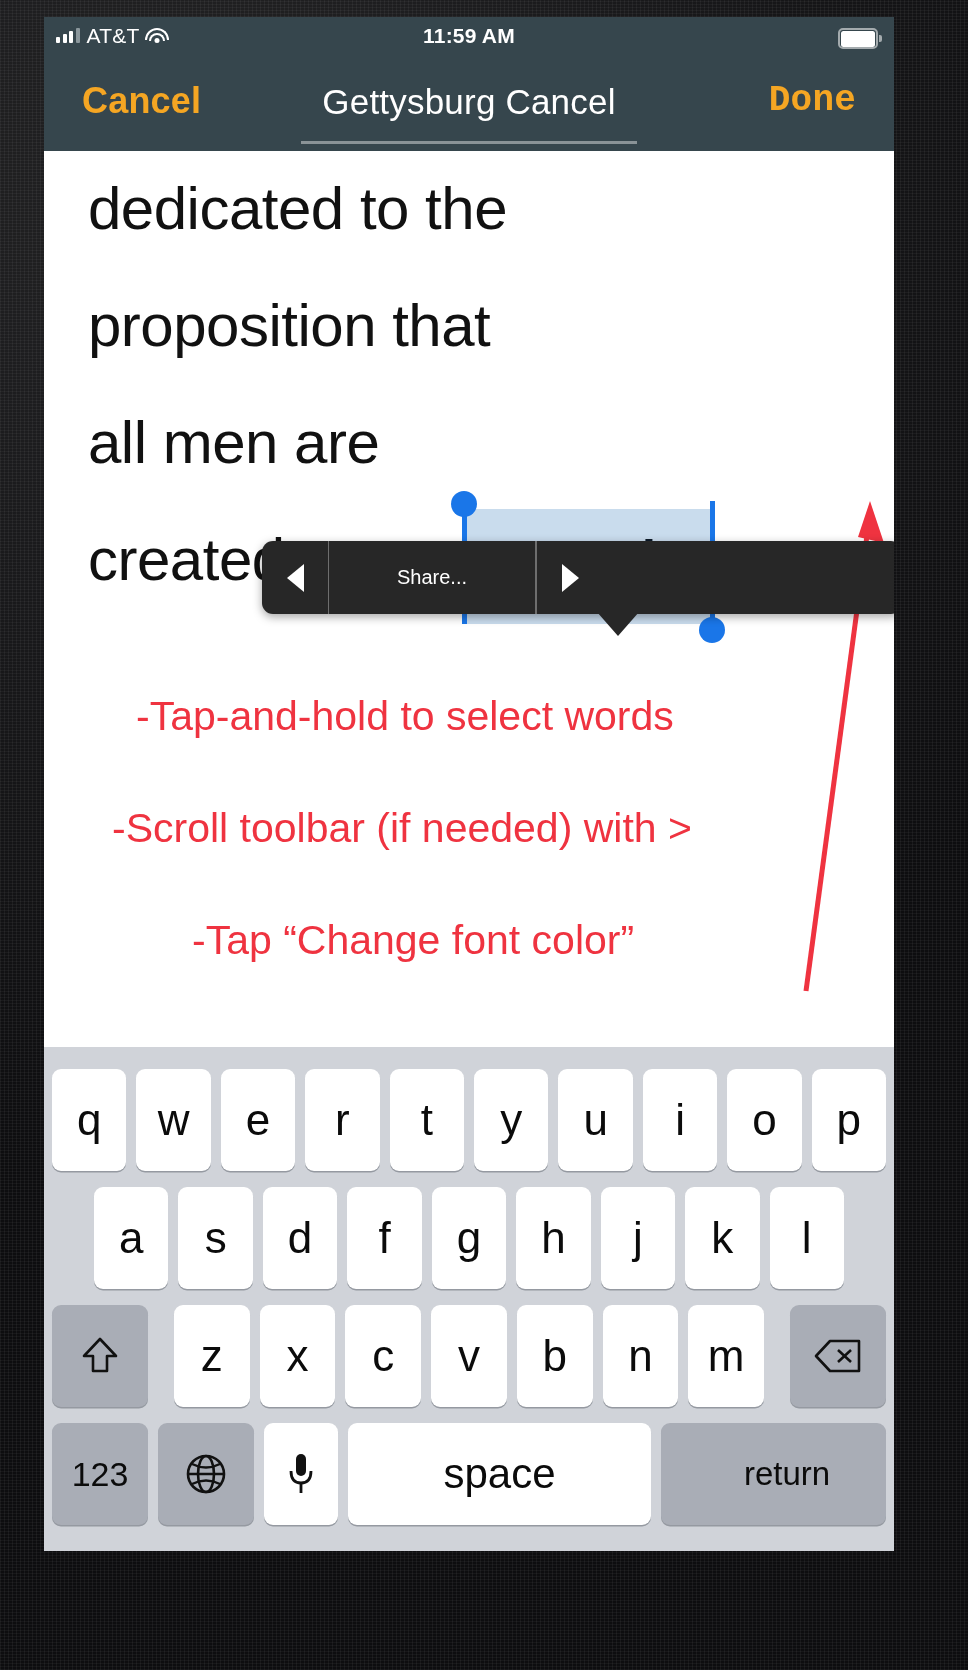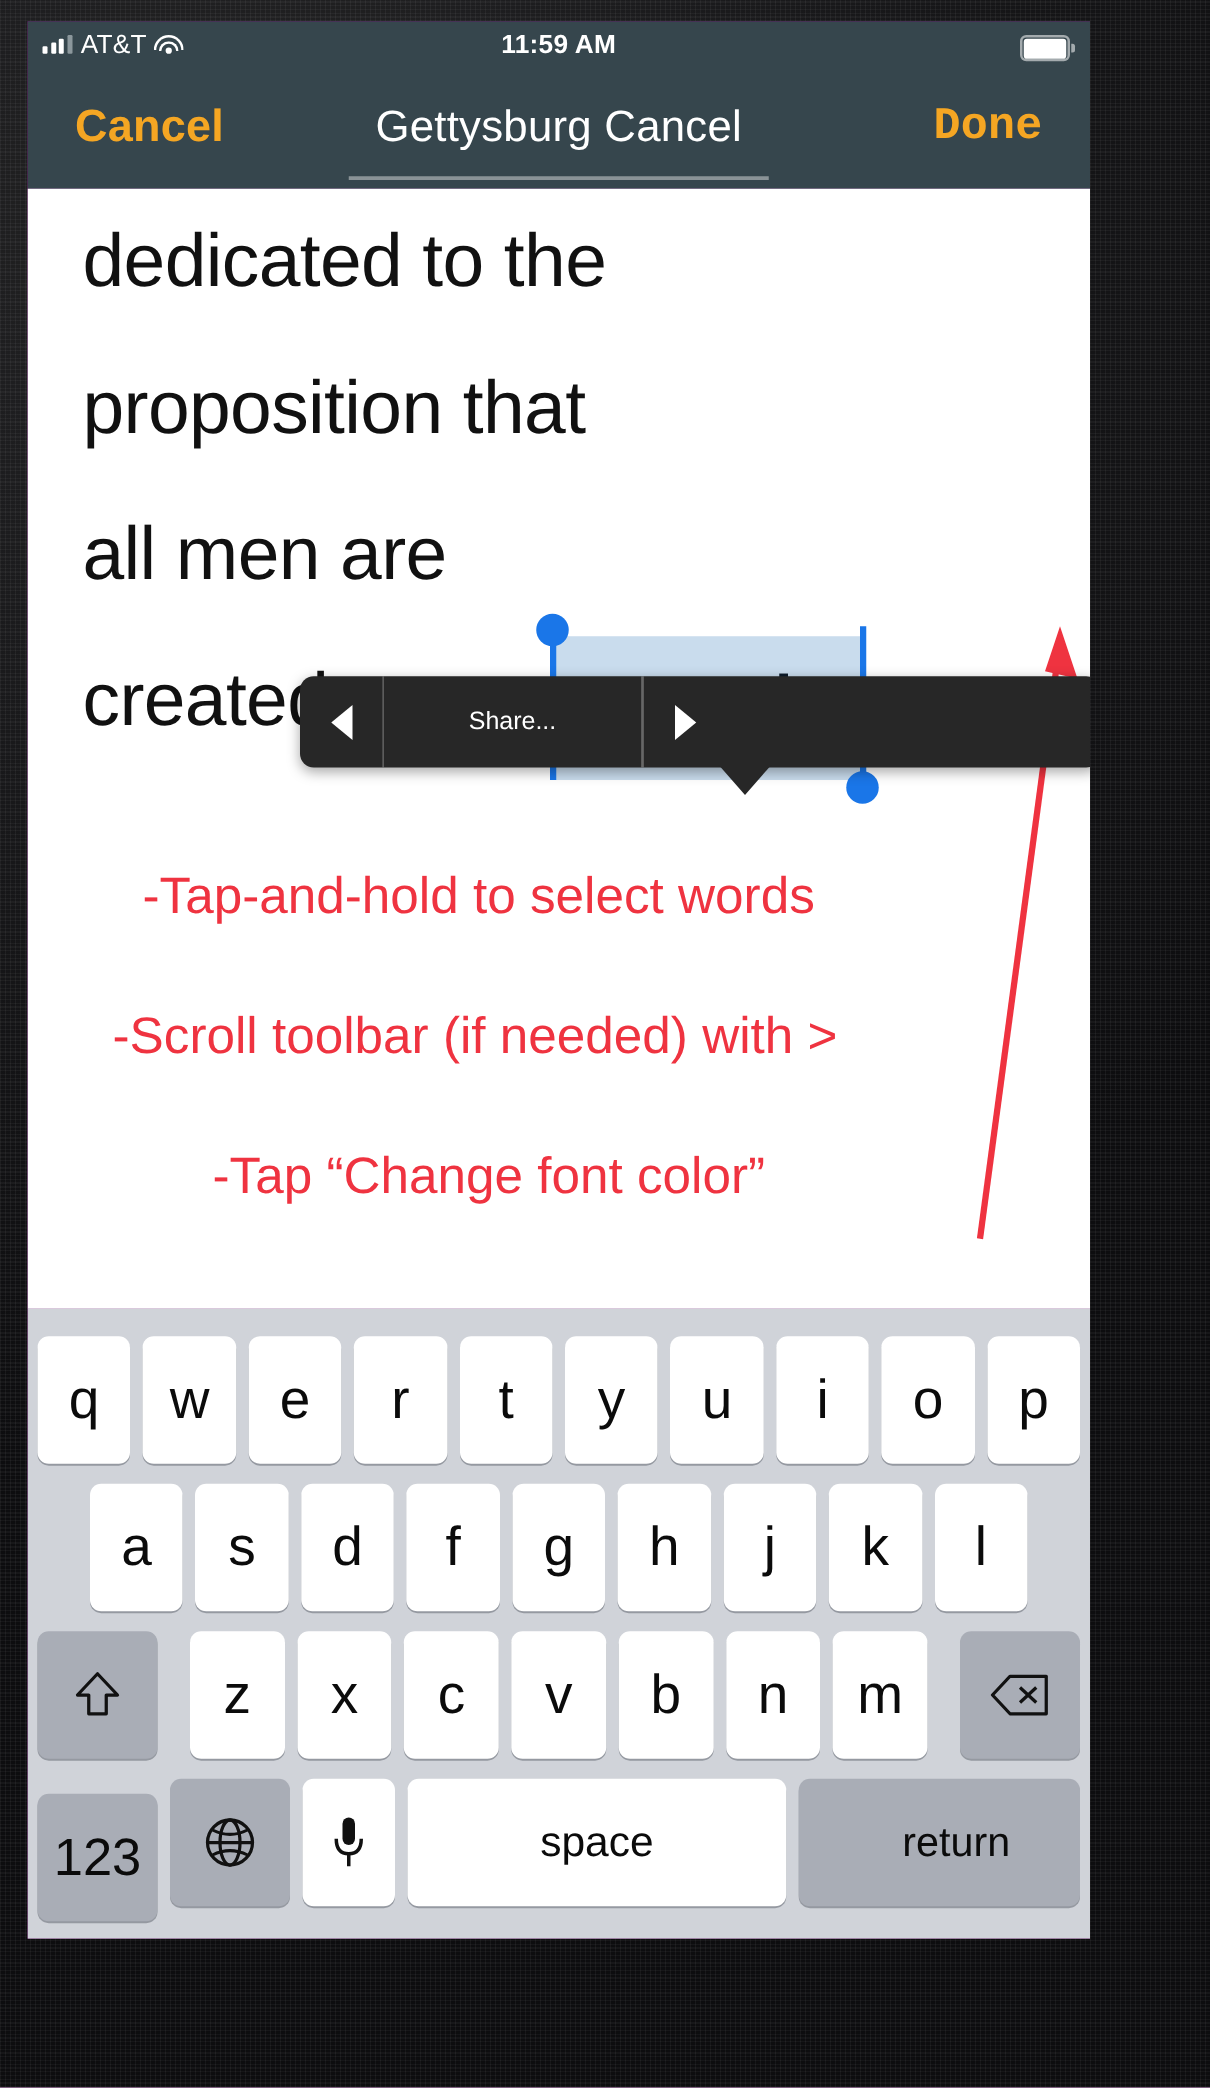--- a/index.html
+++ b/index.html
@@ -17,22 +17,22 @@
   }
   #bezel-noise{
     position:absolute;left:0;top:0;right:0;bottom:0;
     background:
       repeating-linear-gradient(0deg, rgba(255,255,255,.045) 0px, rgba(255,255,255,.045) 1px, rgba(0,0,0,0) 1px, rgba(0,0,0,0) 3px),
       repeating-linear-gradient(90deg, rgba(255,255,255,.05) 0px, rgba(255,255,255,.05) 1px, rgba(0,0,0,0) 1px, rgba(0,0,0,0) 4px),
       radial-gradient(circle at 20% 10%, #242426 0%, #0e0e10 60%);
     opacity:.95;
   }
   #screen{
-    position:absolute;left:22px;top:17px;width:850px;height:1534px;
-    background:#701a75;overflow:hidden;
+    position:absolute;left:44px;top:17px;width:850px;height:1534px;
+    background:#f9a8d4;overflow:hidden;
   }
 
   
   #status-bar{
     position:absolute;left:0;top:0;width:850px;height:43px;
     background:#36464d;color:#ffffff;
   }
   #status-left{
     position:absolute;left:12px;top:8px;display:flex;align-items:center;gap:7px;
   }
@@ -199,24 +199,24 @@
   .key{
     flex:1 1 0;height:102px;background:#ffffff;border-radius:9px;
     box-shadow:0 1.5px 0 rgba(100,105,115,.55);
     display:flex;align-items:center;justify-content:center;
     font-size:44px;color:#0b0b0b;cursor:pointer;
     user-select:none;
   }
   .key.dark{background:#a9adb6;}
   .key.fixed-shift{flex:0 0 96px;}
   .key.fixed-del{flex:0 0 96px;}
-  .key.fixed-123{flex:0 0 96px;font-size:42px;margin-top:12px;}
+  .key.fixed-123{flex:0 0 96px;font-size:34px;}
   .key.fixed-globe{flex:0 0 96px;}
   .key.fixed-mic{flex:0 0 74px;background:#ffffff;}
-  .key.space{flex:1 1 0;font-size:34px;}
+  .key.space{flex:1 1 0;font-size:42px;}
   .key.ret{flex:0 0 198px;font-size:33px;background:#a9adb6;padding-left:27px;}
   .row3-pad{flex:0 0 6px;background:transparent;box-shadow:none;cursor:default;}
 
   .glyph-shift, .glyph-del, .glyph-globe, .glyph-mic{
     display:block;
   }
 </style>
 </head>
 <body>
 

